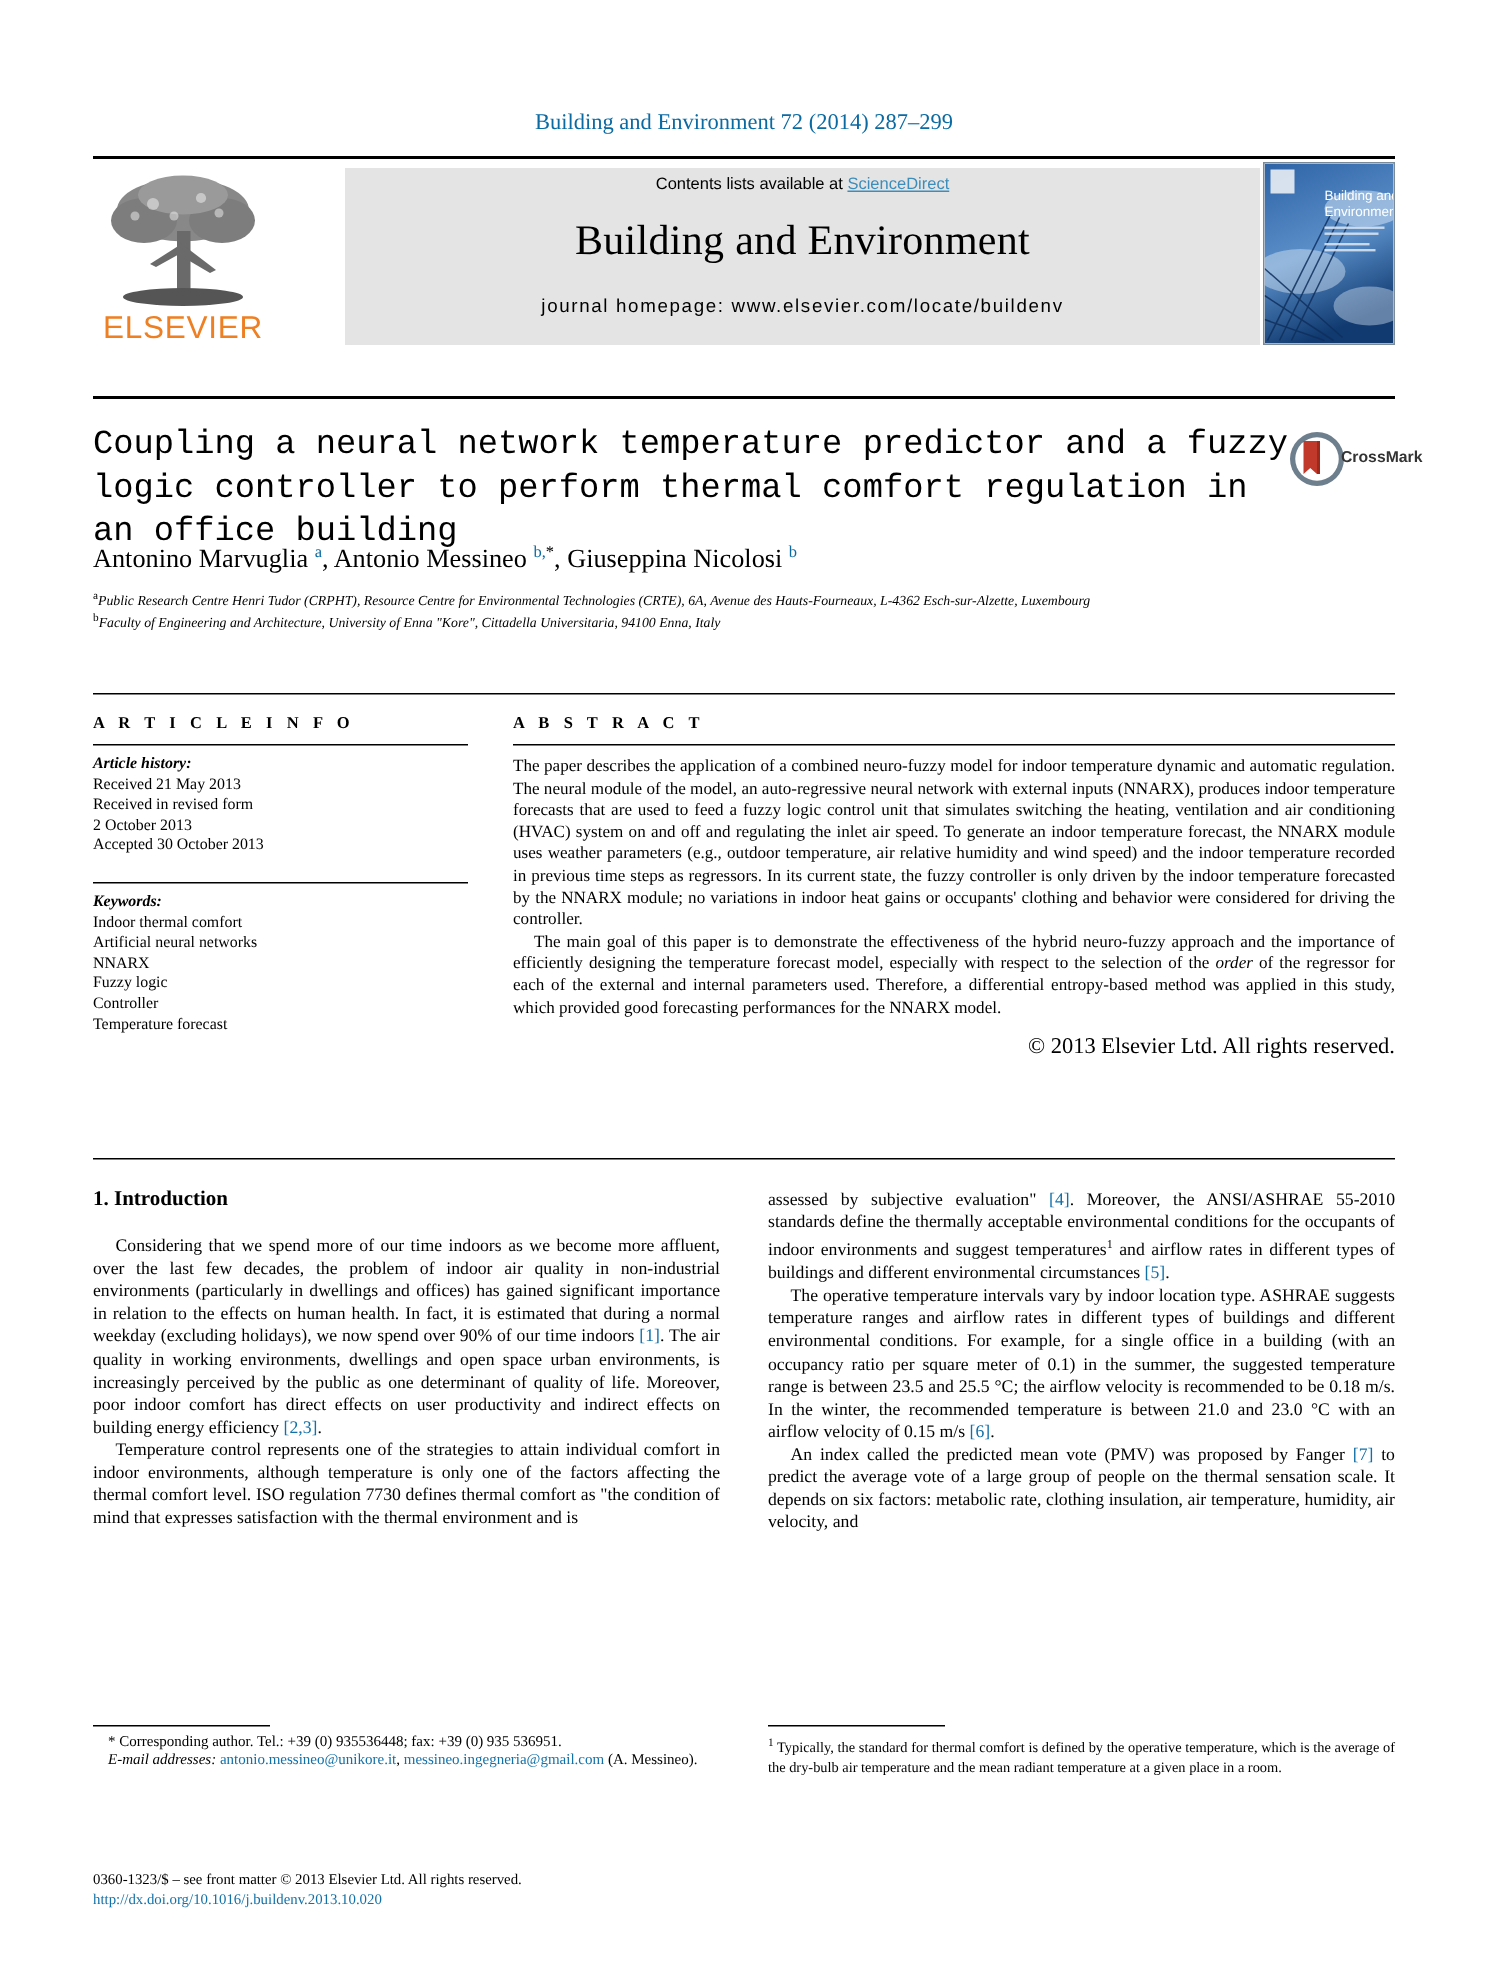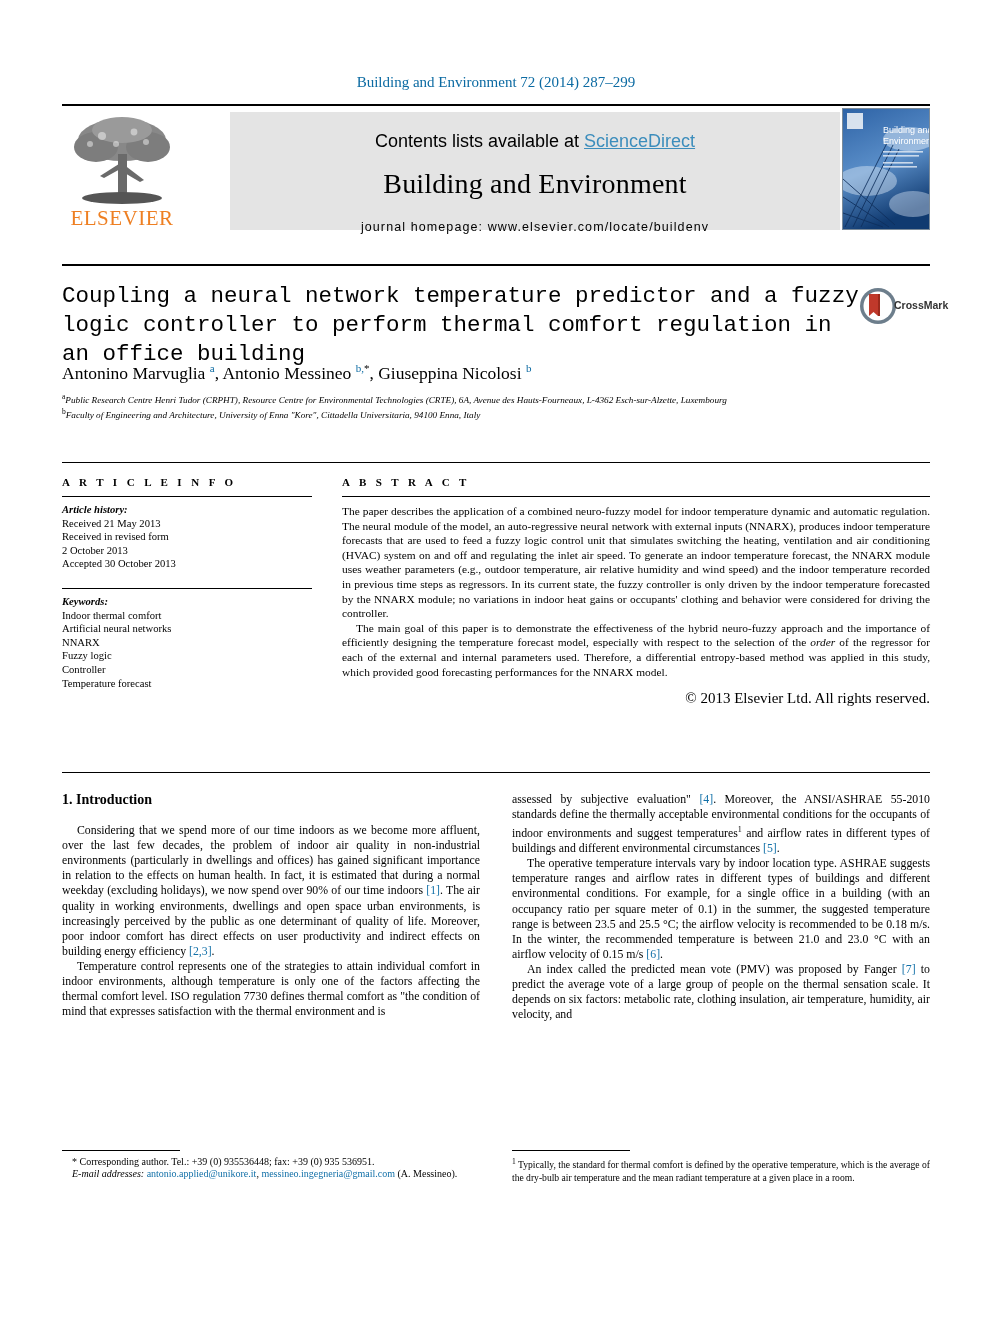--- a/index.html
+++ b/index.html
@@ -33,37 +33,37 @@
     height: 128px;
     border-top: 2.4px solid #000;
   }
   .elsevier-logo {
     position: absolute; left: 0; top: 6px;
     width: 120px; height: 120px;
   }
   .elsevier-word {
     position: absolute; left: 0; bottom: 1px; width: 120px;
     text-align: center;
-    font-family: Liberation Serif, serif;
+    font-family: Liberation Sans, sans-serif;
     font-size: 21px;
     letter-spacing: 0.5px;
     color: #ee7f22;
   }
   .tree-svg { position: absolute; left: 6px; top: 2px; }
 
   .masthead-center {
     position: absolute;
     left: 168px; top: 6px;
     width: 610px; height: 118px;
     background: #e4e4e4;
     text-align: center;
   }
   .contents-line {
-    margin-top: 19px;
-    font-size: 18px;
+    margin-top: 5px;
+    font-size: 11px;
     font-family: "Liberation Sans", sans-serif;
   }
   .sciencedirect { color: #3c8dbc; }
   .journal-title {
     margin-top: 16px;
     font-size: 28px;
     font-family: "Liberation Serif", serif;
     letter-spacing: 0.2px;
   }
   .homepage-line {
@@ -317,22 +317,26 @@
 
   <div class="col col-right">
     <p style="text-indent:0">assessed by subjective evaluation" <span class="ref">[4]</span>. Moreover, the ANSI/ASHRAE 55-2010 standards define the thermally acceptable environmental conditions for the occupants of indoor environments and suggest temperatures<span class="fnmark">1</span> and airflow rates in different types of buildings and different environmental circumstances <span class="ref">[5]</span>.</p>
     <p>The operative temperature intervals vary by indoor location type. ASHRAE suggests temperature ranges and airflow rates in different types of buildings and different environmental conditions. For example, for a single office in a building (with an occupancy ratio per square meter of 0.1) in the summer, the suggested temperature range is between 23.5 and 25.5 °C; the airflow velocity is recommended to be 0.18 m/s. In the winter, the recommended temperature is between 21.0 and 23.0 °C with an airflow velocity of 0.15 m/s <span class="ref">[6]</span>.</p>
     <p>An index called the predicted mean vote (PMV) was proposed by Fanger <span class="ref">[7]</span> to predict the average vote of a large group of people on the thermal sensation scale. It depends on six factors: metabolic rate, clothing insulation, air temperature, humidity, air velocity, and</p>
   </div>
 
   <div class="fn-left">
     <div class="fn-rule"></div>
     <div class="fn-line">* Corresponding author. Tel.: +39 (0) 935536448; fax: +39 (0) 935 536951.</div>
-    <div class="fn-line"><i>E-mail addresses:</i> <span class="mail">antonio.applied@unikore.it</span>, <span class="mail">messineo.ingegneria@gmail.com</span> (A. Messineo).</div>
+    <div class="fn-line"><i>E-mail addresses:</i> <span class="mail">antonio.messineo@unikore.it</span>, <span class="mail">messineo.ingegneria@gmail.com</span> (A. Messineo).</div>
   </div>
 
   <div class="fn-right">
     <div class="fn-rule"></div>
     <div><sup class="fn-sup">1</sup> Typically, the standard for thermal comfort is defined by the operative temperature, which is the average of the dry-bulb air temperature and the mean radiant temperature at a given place in a room.</div>
   </div>
 
+  <div class="imprint">
+    <div>0360-1323/$ – see front matter © 2013 Elsevier Ltd. All rights reserved.</div>
+    <div class="doi">http://dx.doi.org/10.1016/j.buildenv.2013.10.020</div>
+  </div>
 
 </div>
 
 </body></html>

